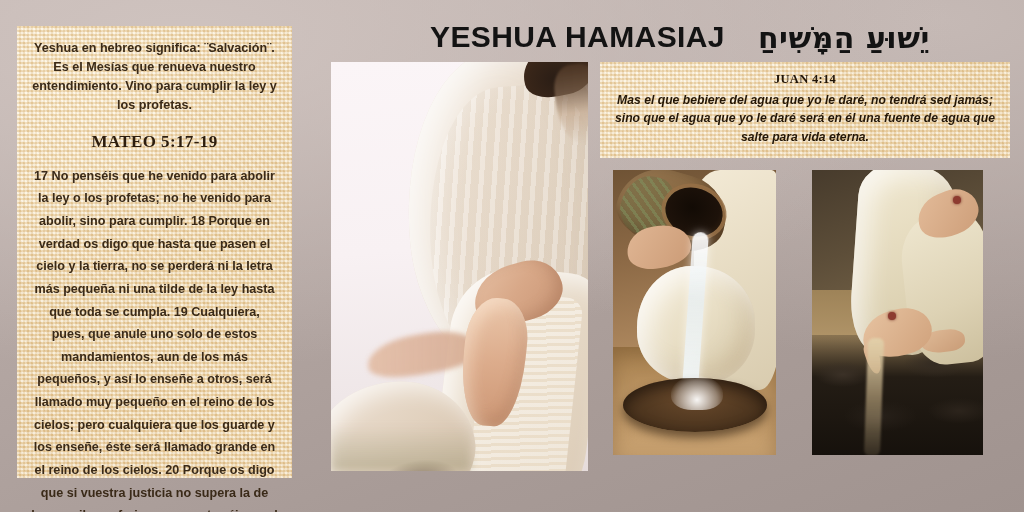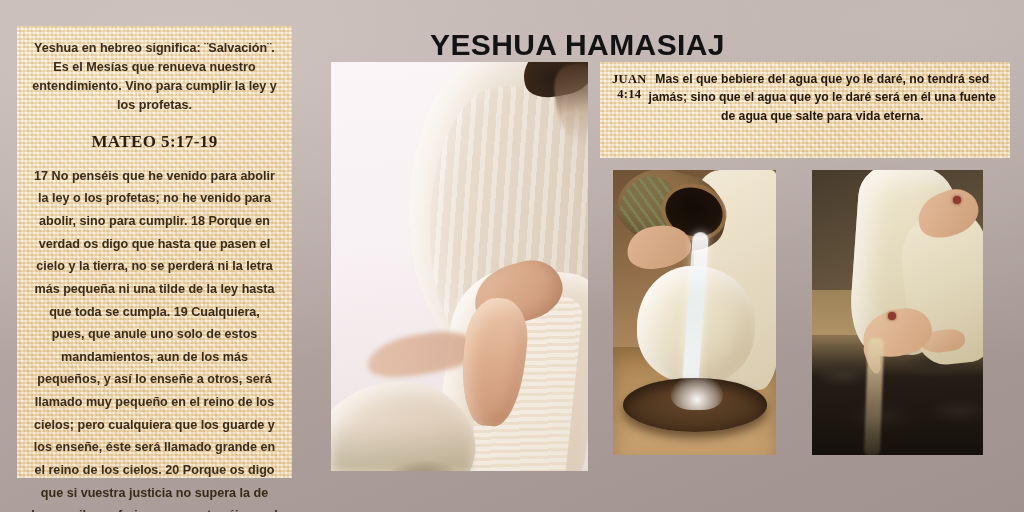--- a/index.html
+++ b/index.html
@@ -12,21 +12,21 @@
   #slide{
     position:relative;width:1024px;height:512px;overflow:hidden;
     background:
       radial-gradient(ellipse 130% 110% at 18% 8%, #cfc3bf 0%, rgba(207,195,191,0) 58%),
       radial-gradient(ellipse 120% 120% at 92% 4%, #c5b9b5 0%, rgba(197,185,181,0) 55%),
       linear-gradient(158deg,#c3b7b3 0%,#b3a6a2 38%,#a89b97 70%,#a0938f 100%);
   }
 
   
   .title-wrap{
-    position:absolute;left:430px;top:24px;width:460px;height:42px;
+    position:absolute;left:430px;top:16px;width:460px;height:42px;
     display:flex;align-items:center;justify-content:flex-start;gap:33px;
     white-space:nowrap;
   }
   .title-lat{
     font-size:30px;font-weight:bold;color:#131313;letter-spacing:.4px;
     font-family:"Liberation Sans", sans-serif;
   }
   .title-heb{
     font-size:30px;font-weight:bold;color:#131313;direction:rtl;
     font-family:"DejaVu Sans", sans-serif;letter-spacing:.5px;
@@ -61,30 +61,30 @@
   }
   #left-body{
     font-size:12.6px;line-height:1.80;color:#3a2a18;font-weight:bold;
     text-align:center;margin:0;width:100%;
   }
 
   
   #juan-box{
     position:absolute;left:600px;top:62px;width:410px;height:96px;
     box-sizing:border-box;padding:8px 12px 6px 12px;
-    display:flex;flex-direction:row;justify-content:flex-start;
+    display:flex;flex-direction:column;align-items:center;justify-content:flex-start;
   }
   #juan-ref{
     font-family:"Liberation Serif", serif;
     font-size:12.5px;font-weight:bold;color:#201408;letter-spacing:.3px;
     margin:2px 0 4px 0;text-align:center;
   }
   #juan-body{
     font-size:12.2px;line-height:1.50;color:#241708;font-weight:bold;
-    text-align:center;margin:0;
+    text-align:center;margin:0;font-style:italic;
   }
 
   
   .photo{position:absolute;overflow:hidden;}
 
   
   #photo-center{left:331px;top:62px;width:257px;height:409px;
     background:linear-gradient(175deg,#fbf5f7 0%,#f8f1f3 45%,#efe7e8 78%,#e6dcdb 100%);}
   #pc-robe{
     position:absolute;right:-30px;top:-14px;width:210px;height:330px;
@@ -283,20 +283,21 @@
     border-radius:50% 40% 40% 50% / 60% 50% 50% 50%;transform:rotate(-6deg);
   }
 </style>
 </head>
 <body>
 
 <div id="slide">
 
   <div class="title-wrap">
     <span class="title-lat">YESHUA HAMASIAJ</span>
+    <span class="title-heb">יֵשׁוּעַ הַמָּשִׁיחַ</span>
   </div>
 
   <div id="left-panel" class="sand">
     <p id="left-intro">Yeshua en hebreo significa: ¨Salvación¨. Es el Mesías que renueva nuestro entendimiento. Vino para cumplir la ley y los profetas.</p>
     <div id="left-ref">MATEO 5:17-19</div>
     <p id="left-body">17 No penséis que he venido para abolir la ley o los profetas; no he venido para abolir, sino para cumplir. 18 Porque en verdad os digo que hasta que pasen el cielo y la tierra, no se perderá ni la letra más pequeña ni una tilde de la ley hasta que toda se cumpla. 19 Cualquiera, pues, que anule uno solo de estos mandamientos, aun de los más pequeños, y así lo enseñe a otros, será llamado muy pequeño en el reino de los cielos; pero cualquiera que los guarde y los enseñe, éste será llamado grande en el reino de los cielos. 20 Porque os digo que si vuestra justicia no supera la de los escribas y fariseos, no entraréis en el reino de los cielos.</p>
   </div>
 
   <div id="juan-box" class="sand">
     <div id="juan-ref">JUAN 4:14</div>

